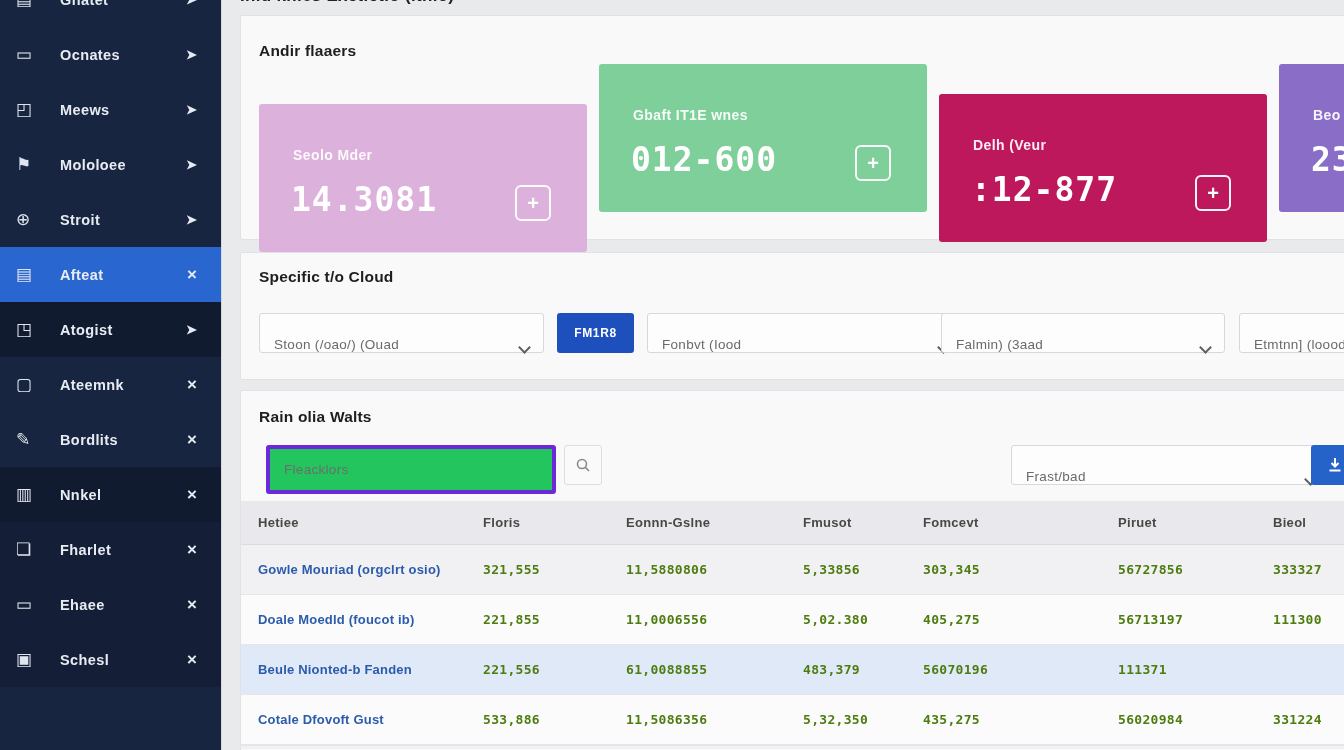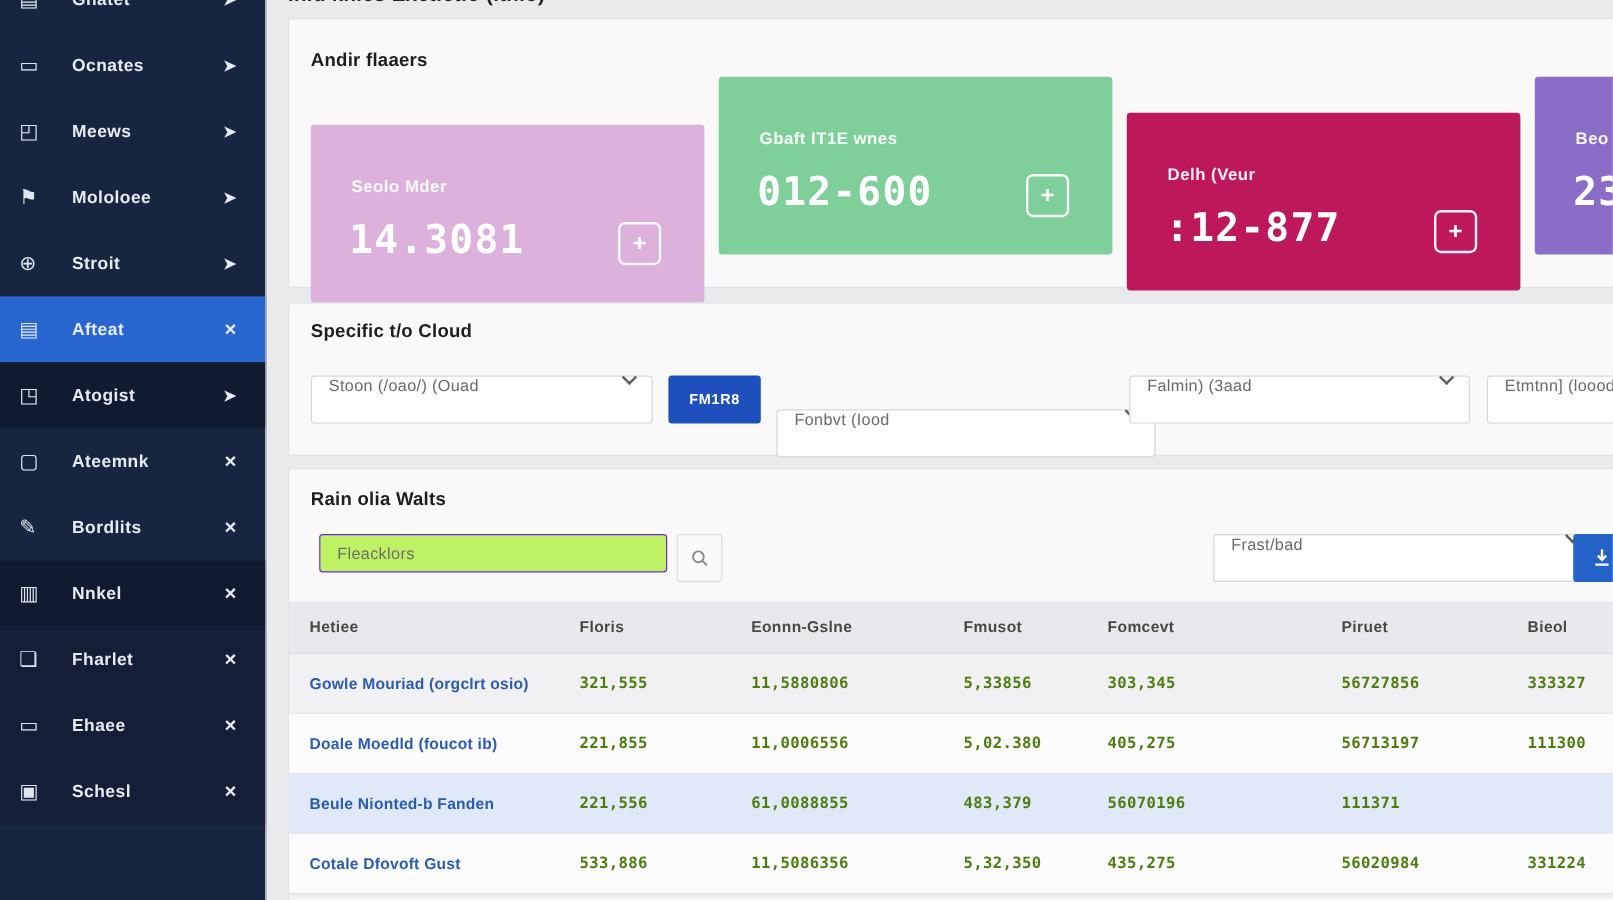--- a/index.html
+++ b/index.html
@@ -44,40 +44,40 @@
                border:2px solid rgba(255,255,255,.95); border-radius:6px; background:transparent;
                color:#fff; font-size:20px; font-weight:700; line-height:32px; text-align:center;
                cursor:pointer; }
   .card1 { left:18px;margin-top:40px; } .card2 { left:358px; } .card3 { left:698px; } .card4 { left:1038px; }
 
   
   .panel-filters { top:252px; height:128px; }
   .panel-filters .panel-title { position:absolute; left:18px; top:15px; }
   .filter-row { position:absolute; left:0; top:60px; height:40px; width:100%; }
   .dropdown { position:absolute; top:0; height:40px; background:#fdfdfe;
-              border:1px solid #d7d7dc; border-radius:3px; display:flex; align-items:flex-start;
+              border:1px solid #d7d7dc; border-radius:3px; display:flex; align-items:flex-end;
               padding:0 14px; font-size:13.5px; color:#6b6a68; letter-spacing:.3px; cursor:pointer; }
   .dropdown .dd-text { flex:1; white-space:nowrap; overflow:hidden; }
   .chev { width:9px; height:9px; border-right:2px solid #5f5e5c; border-bottom:2px solid #5f5e5c;
           transform:rotate(45deg); margin-left:12px; margin-top:-4px; flex:none; }
   .dd1 { left:18px;  width:285px; }
-  .dd2 { left:406px; width:316px;margin-top:28px; }
+  .dd2 { left:406px; width:316px; }
   .dd3 { left:700px; width:284px; }
   .dd4 { left:998px; width:285px; }
   .btn-primary { position:absolute; left:316px; top:0; width:77px; height:40px;
                  background:#1d50bd; border:none; border-radius:3px; color:#fff;
                  font-size:12px; font-weight:700; letter-spacing:.6px; cursor:pointer;
                  font-family:"Liberation Sans", sans-serif; }
 
   
   .panel-table { top:390px; height:368px; }
   .panel-table .panel-title { position:absolute; left:18px; top:17px; }
   .search-row { position:absolute; left:0; top:54px; height:40px; width:100%; }
-  .search-input { position:absolute; left:25px; top:0; width:290px; height:32px;
-                  border:1px solid #6d28d9; border-radius:3px; background:#bef264;
+  .search-input { position:absolute; left:25px; top:0; width:290px; height:49px;
+                  border:4px solid #6d28d9; border-radius:3px; background:#22c55e;
                   padding:0 14px; font-size:13.5px; color:#555; letter-spacing:.3px;
                   font-family:"Liberation Sans", sans-serif; }
   .search-input::placeholder { color:#6e6d6b; }
   .search-btn { position:absolute; left:323px; top:0; width:38px; height:40px;
                 border:1px solid #dedee2; border-radius:3px; background:#fafafa; cursor:pointer; }
   .search-btn svg { display:block; margin:auto; }
   .table-dd { left:770px; width:319px; }
   .export-btn { position:absolute; left:1070px; top:0; width:48px; height:40px;
                 background:#2563c9; border:none; border-radius:3px; cursor:pointer; }
   .export-btn svg { display:block; margin:auto; }

